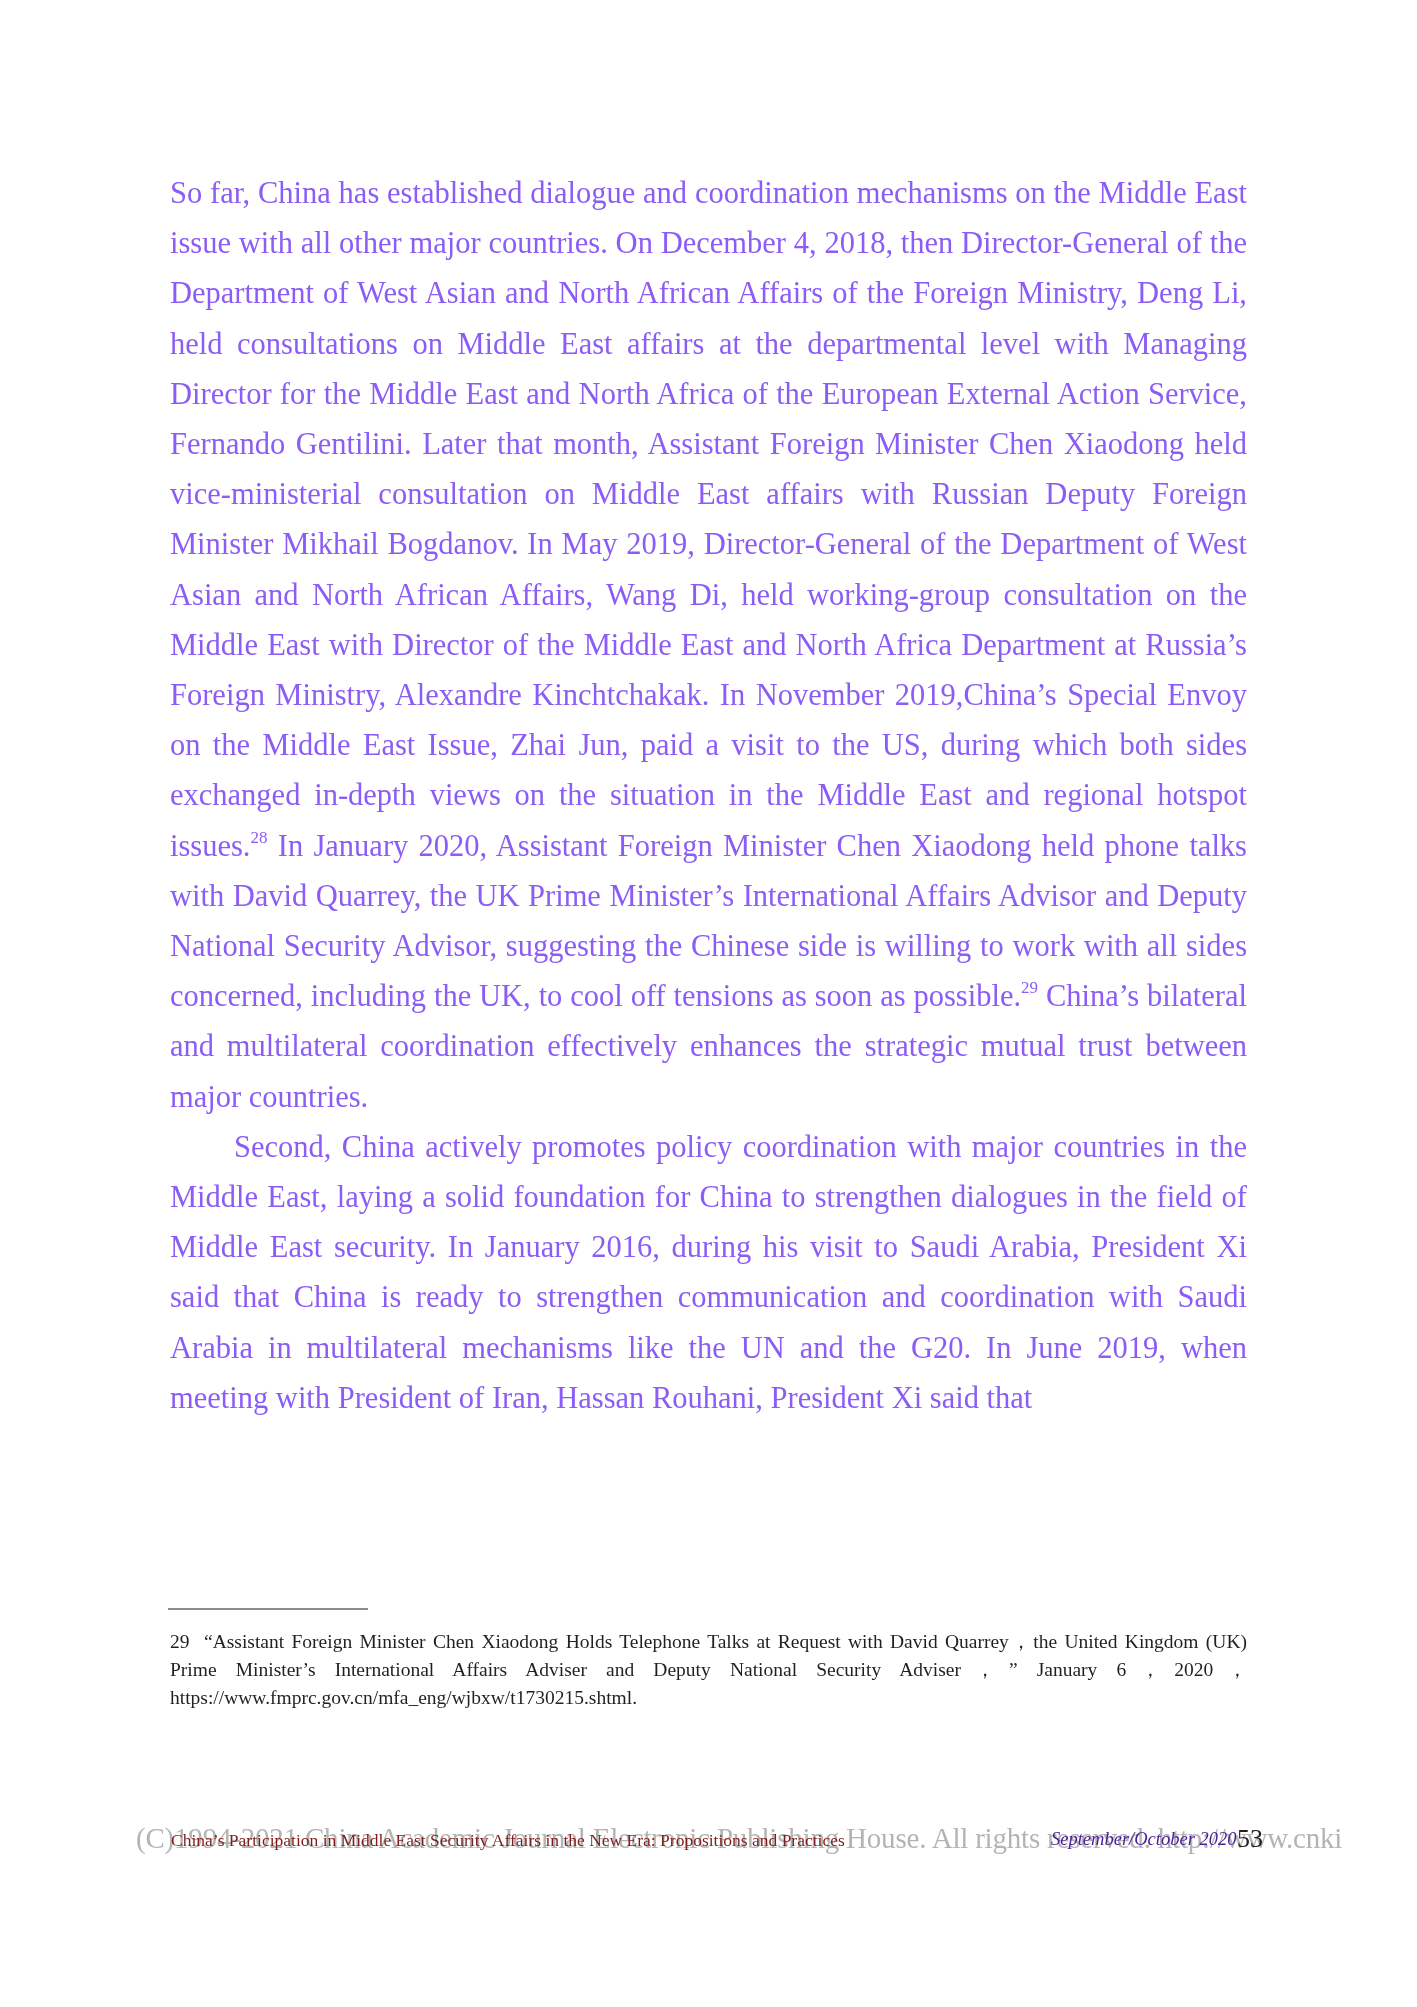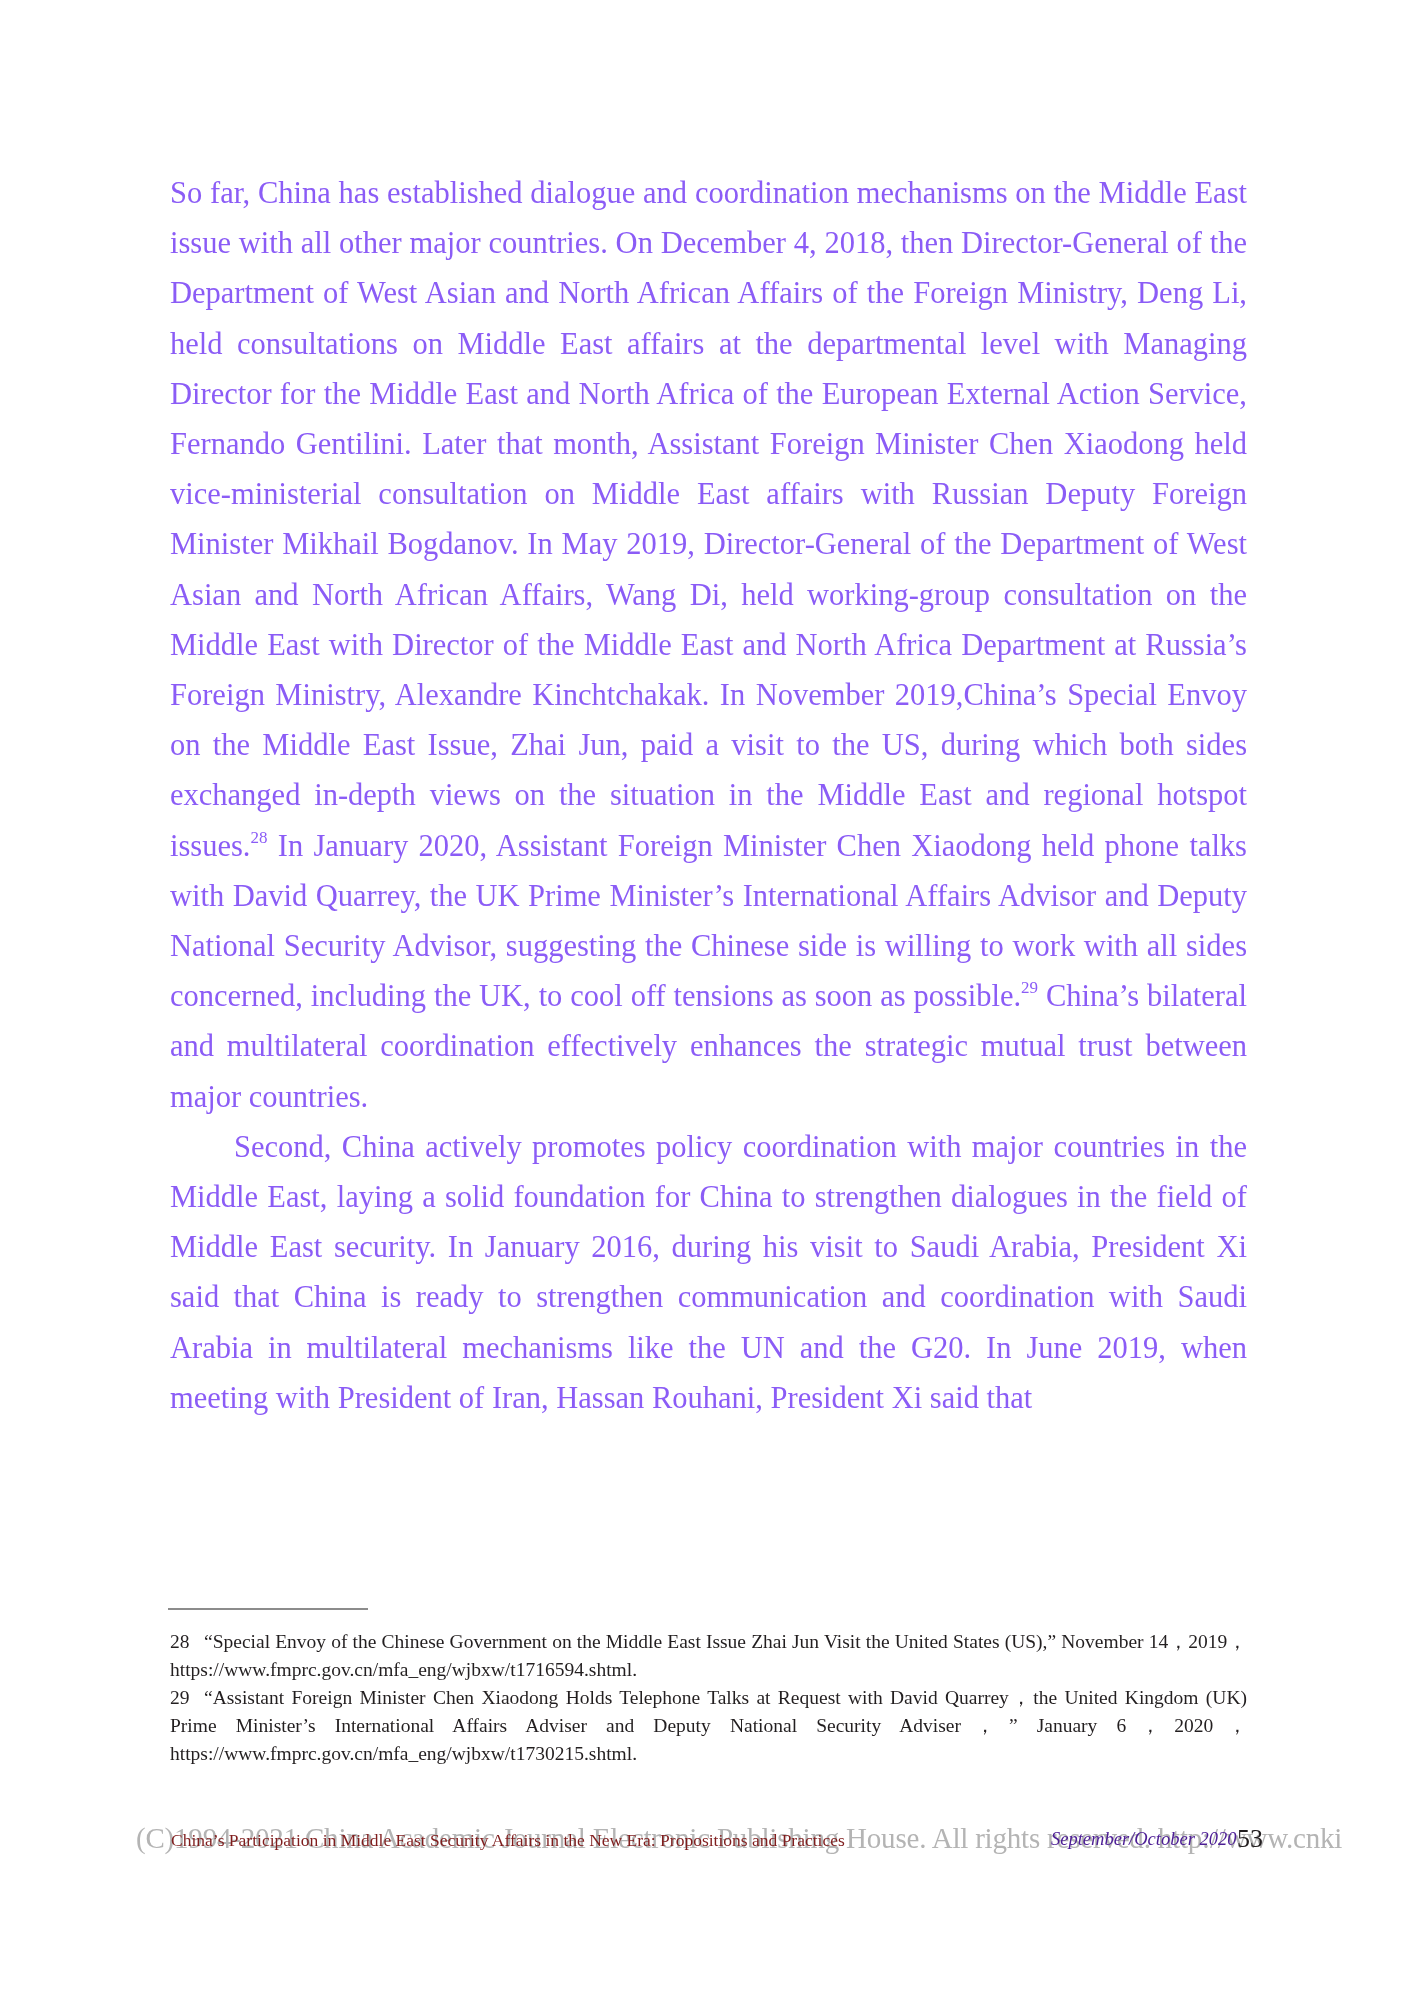--- a/index.html
+++ b/index.html
@@ -47,21 +47,20 @@
 <div class="page">
 
   <div class="body-text">
     <p><span>So far, China has established dialogue and coordination mechanisms on the Middle East issue with all other major countries. On December 4, 2018, then Director-General of the Department of West Asian and North African Affairs of the Foreign Ministry, Deng Li, held consultations on Middle East affairs at the departmental level with Managing Director for the Middle East and North Africa of the European External Action Service, Fernando Gentilini. Later that month, Assistant Foreign Minister Chen Xiaodong held vice-ministerial consultation on Middle East affairs with Russian Deputy Foreign Minister Mikhail Bogdanov. In May 2019, Director-General of the Department of West Asian and North African Affairs, Wang Di, held working-group consultation on the Middle East with Director of the Middle East and North Africa Department at Russia’s Foreign Ministry, Alexandre Kinchtchakak. In November 2019,China’s Special Envoy on the Middle East Issue, Zhai Jun, paid a visit to the US, during which both sides exchanged in-depth views on the situation in the Middle East and regional hotspot issues.</span><sup class="fn">28</sup><span> In January 2020, Assistant Foreign Minister Chen Xiaodong held phone talks with David Quarrey, the UK Prime Minister’s International Affairs Advisor and Deputy National Security Advisor, suggesting the Chinese side is willing to work with all sides concerned, including the UK, to cool off tensions as soon as possible.</span><sup class="fn">29</sup><span> China’s bilateral and multilateral coordination effectively enhances the strategic mutual trust between major countries.</span></p>
     <p class="indent">Second, China actively promotes policy coordination with major countries in the Middle East, laying a solid foundation for China to strengthen dialogues in the field of Middle East security. In January 2016, during his visit to Saudi Arabia, President Xi said that China is ready to strengthen communication and coordination with Saudi Arabia in multilateral mechanisms like the UN and the G20. In June 2019, when meeting with President of Iran, Hassan Rouhani, President Xi said that</p>
   </div>
 
   <div class="rule"></div>
 
   <div class="footnotes">
-    <p class="fn-item"><span class="fn-num">28</span><span>“Special Envoy of the Chinese Government on the Middle East Issue Zhai Jun Visit the United States (US),” November 14，2019，https://www.fmprc.gov.cn/mfa_eng/wjbxw/t1716594.shtml.</span></p>
     <p class="fn-item"><span class="fn-num">29</span><span>“Assistant Foreign Minister Chen Xiaodong Holds Telephone Talks at Request with David Quarrey，the United Kingdom (UK) Prime Minister’s International Affairs Adviser and Deputy National Security Adviser，” January 6，2020，https://www.fmprc.gov.cn/mfa_eng/wjbxw/t1730215.shtml.</span></p>
   </div>
 
   <div class="footer">
     <div class="watermark">(C)1994-2021 China Academic Journal Electronic Publishing House. All rights reserved.    http://www.cnki</div>
     <div class="running-title">China’s Participation in Middle East Security Affairs in the New Era: Propositions and Practices</div>
     <div class="issue-date">September/October 2020</div>
     <div class="page-num">53</div>
   </div>
 

